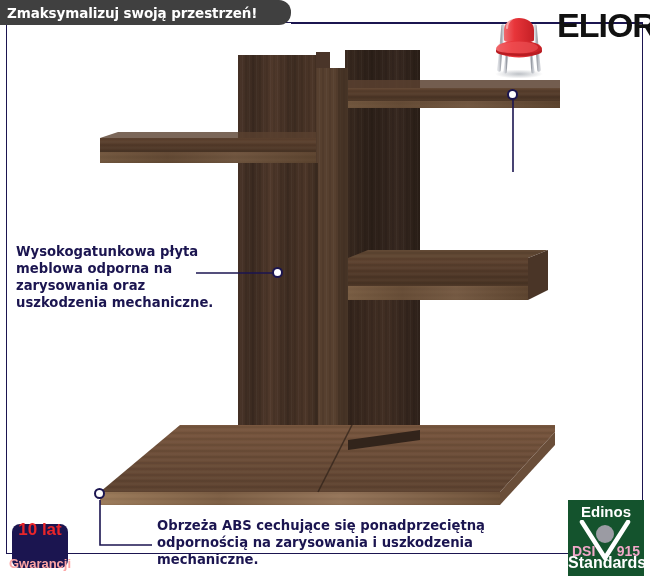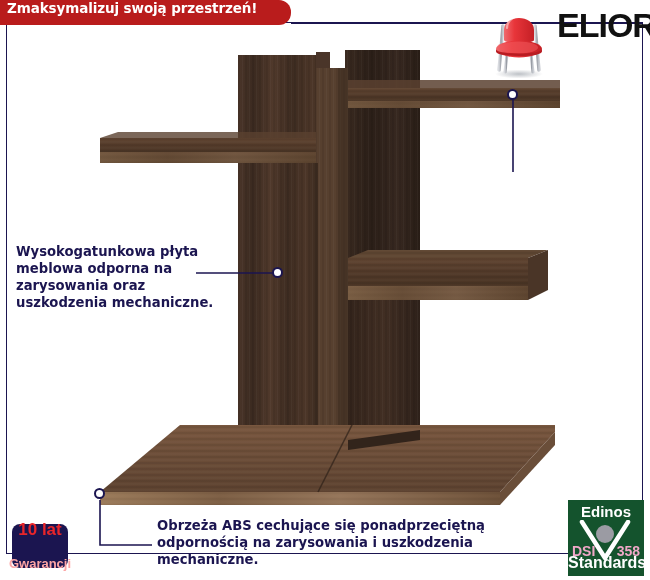--- a/index.html
+++ b/index.html
@@ -31,26 +31,26 @@
     z-index: 40;
   }
 
   
   #banner {
     position: absolute;
     left: 0;
     top: 0;
     width: 291px;
     height: 25px;
-    background: #b91c1c;
+    background: #404040;
     border-top-right-radius: 12px;
     border-bottom-right-radius: 12px;
     z-index: 50;
     display: flex;
-    align-items: flex-start;
+    align-items: center;
   }
   #banner-text {
     color: #ffffff;
     font-size: 13.5px;
     font-weight: bold;
     letter-spacing: -0.1px;
     padding-left: 7px;
     white-space: nowrap;
   }
   #banner-rule {
@@ -390,17 +390,17 @@
     <span id="warranty-bottom">Gwarancji</span>
   </div>
 
   <div id="badge-edinos">
     <span id="edinos-title">Edinos</span>
     <svg style="position:absolute; left:10px; top:20px; width:56px; height:42px;" viewBox="0 0 56 42">
       <path d="M4 2 L27 38 L50 2" fill="none" stroke="#ffffff" stroke-width="4.5" stroke-linecap="round" stroke-linejoin="round"></path>
       <circle cx="27" cy="14" r="9" fill="#9b9ba3"></circle>
     </svg>
     <span id="edinos-dsi">DSI</span>
-    <span id="edinos-804">358</span>
+    <span id="edinos-804">915</span>
     <span id="edinos-standards">Standards</span>
   </div>
 
 </div>
 
 </body></html>

